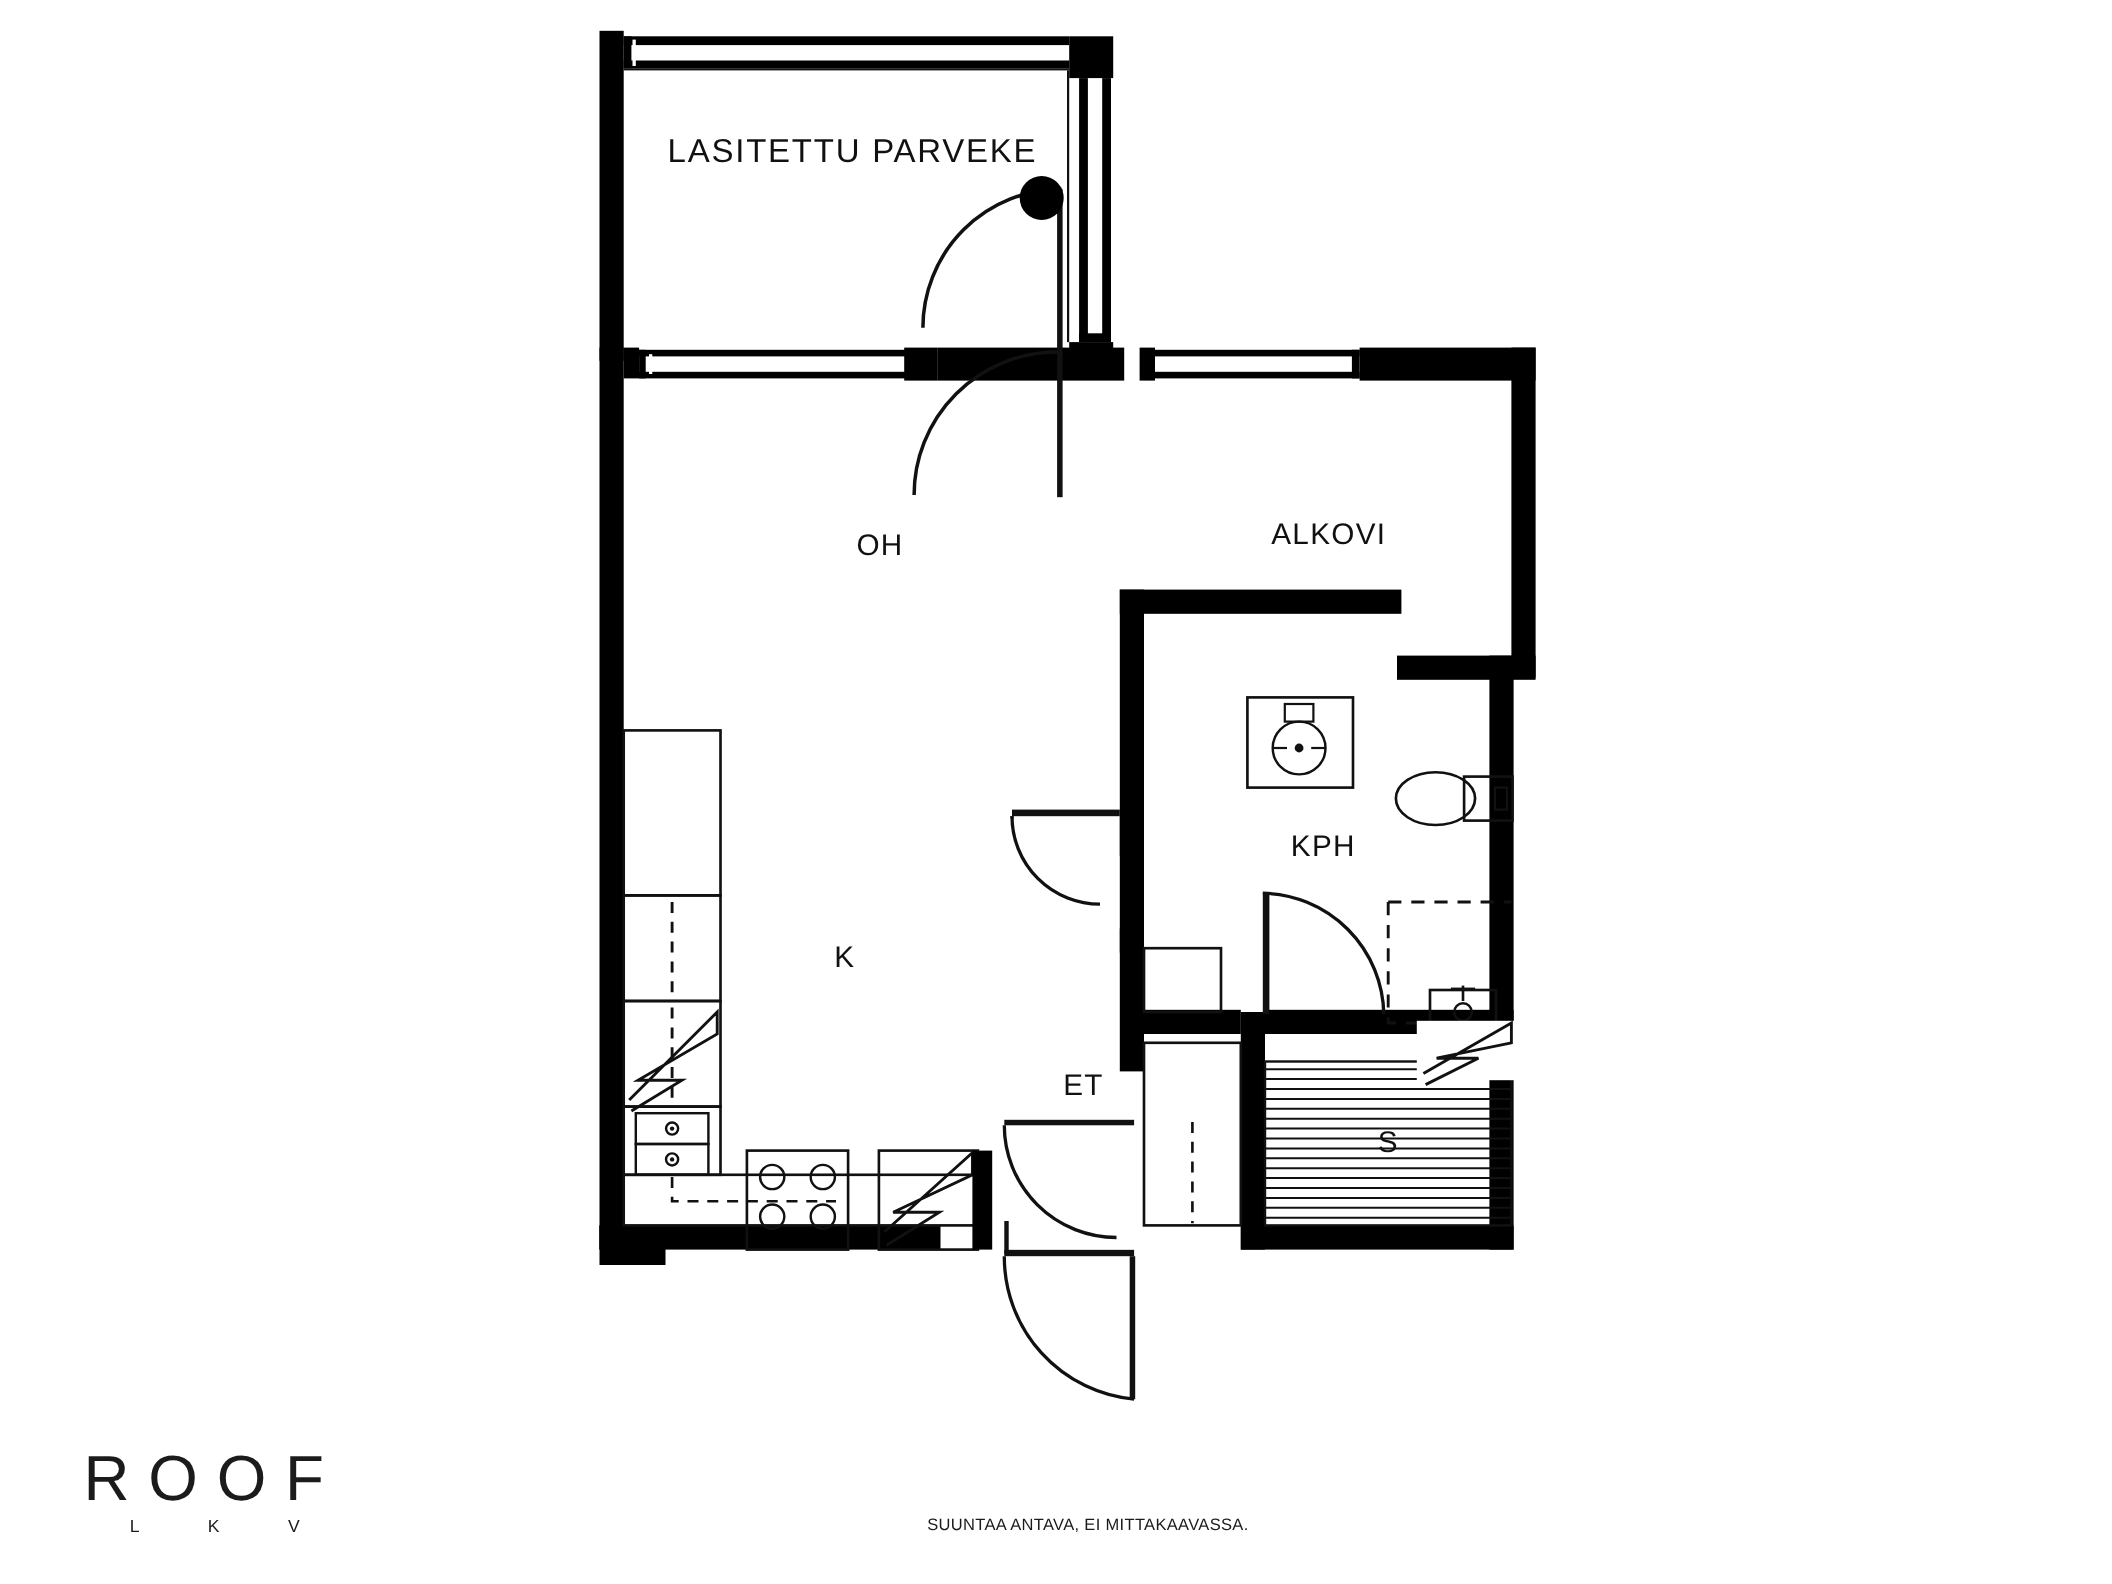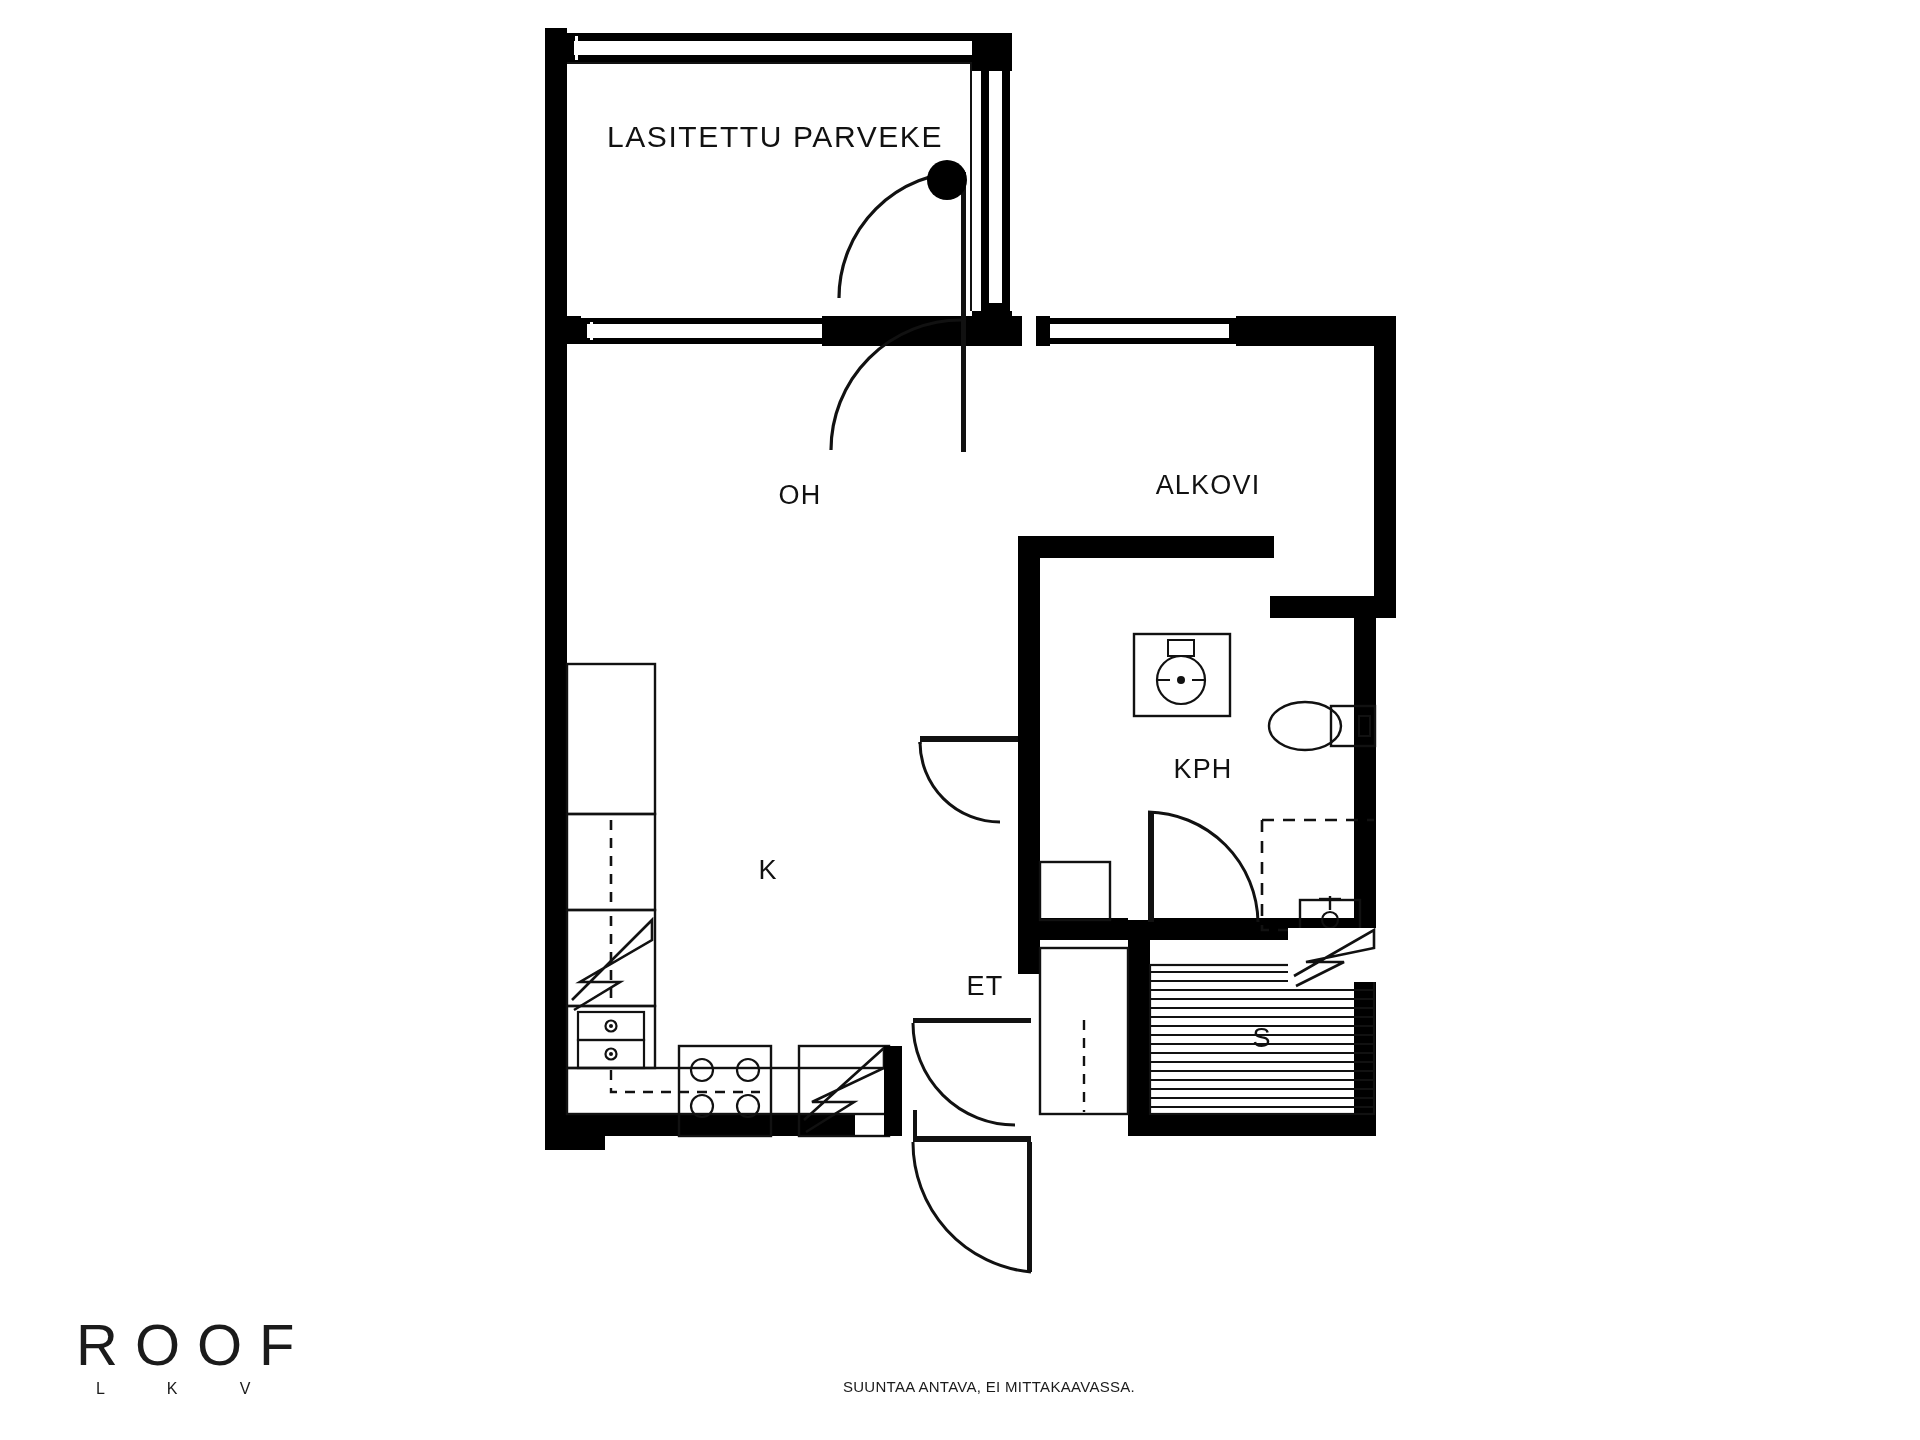--- a/index.html
+++ b/index.html
@@ -67,21 +67,21 @@
     color: #1b1b1b;
     line-height: 1;
     font-weight: 400;
   }
   .logo-sub {
     font-family: "Liberation Sans", sans-serif;
     font-size: 16px;
     letter-spacing: 29px;
     color: #1b1b1b;
     margin-top: 6px;
-    margin-left: 20px;
+    margin-left: 42px;
   }
 </style>
 </head>
 <body>
 
 <div id="plan-root">
 
   <svg class="floorplan" viewBox="0 0 1920 1440" xmlns="http://www.w3.org/2000/svg">
 
     <g>

